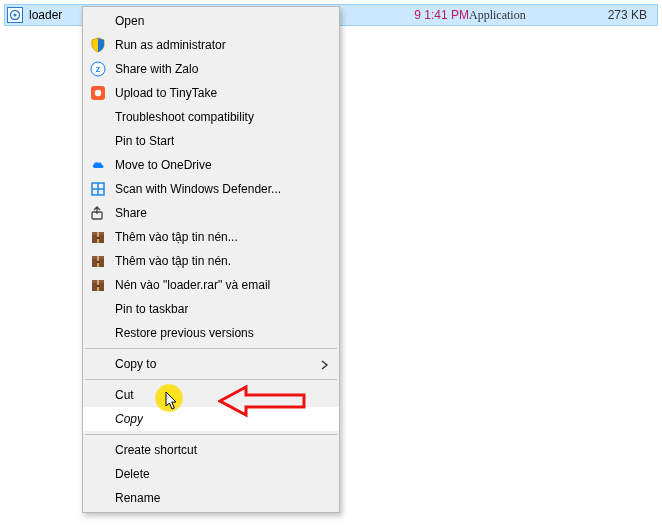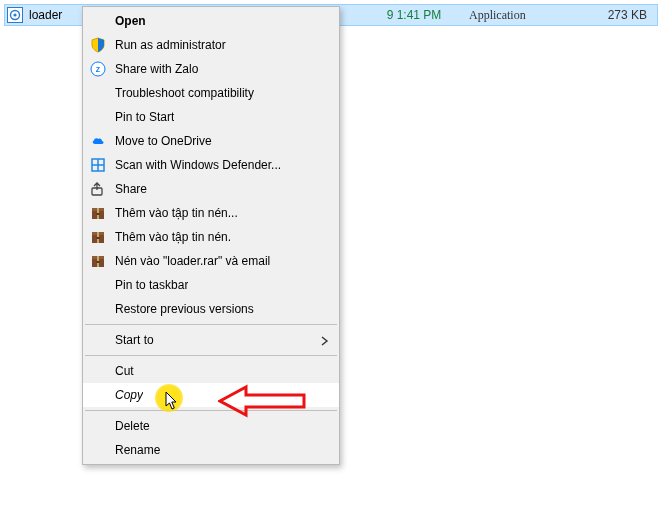--- a/index.html
+++ b/index.html
@@ -22,21 +22,21 @@
     align-items: center;
     color: #000;
   }
   .file-icon {
     width: 16px; height: 16px;
     margin-left: 2px;
     display: flex; align-items: center; justify-content: center;
   }
   .file-icon svg { display:block; }
   .file-name { margin-left: 6px; width: 330px; }
-  .file-date { width: 110px; text-align: center; color:#15803d;}
+  .file-date { width: 110px; text-align: right; color:#be185d;}
   .file-type { width: 130px; text-align: left; color:#333;font-family:Liberation Serif, serif;}
   .file-size { flex: 1; text-align: right; padding-right: 10px; color:#333;}
 
   .context-menu {
     position: absolute;
     top: 6px; left: 82px;
     width: 258px;
     background: #f0f0f0;
     border: 1px solid #b9b9b9;
     box-shadow: 2px 3px 6px rgba(0,0,0,0.25);
@@ -57,21 +57,21 @@
   .menu-item .mi-icon {
     width: 18px; height: 18px;
     display: flex; align-items: center; justify-content: center;
     flex-shrink: 0;
   }
   .menu-item .mi-label {
     margin-left: 8px;
     white-space: nowrap;
     overflow: hidden;
   }
-  .menu-item.bold .mi-label { font-weight: 700; }
+  .menu-item.bold .mi-label { font-weight: 400; }
   .separator {
     height: 1px;
     margin: 3px 2px;
     background: #c0c0c0;
   }
   .submenu-arrow {
     position: absolute;
     right: 10px;
     top: 7px;
   }
@@ -135,20 +135,29 @@
     <div class="menu-item">
       <span class="mi-icon">
         <svg width="16" height="16" viewBox="0 0 16 16">
           <circle cx="8" cy="8" r="7" fill="#ffffff" stroke="#0a7cff"></circle>
           <text x="8" y="11" text-anchor="middle" font-size="7" font-family="Arial" fill="#0a7cff" font-weight="bold">Z</text>
         </svg>
       </span>
       <span class="mi-label">Share with Zalo</span>
     </div>
     <div class="menu-item">
+      <span class="mi-icon">
+        <svg width="16" height="16" viewBox="0 0 16 16">
+          <rect x="1" y="1" width="14" height="14" rx="3" fill="#ff5e2e"></rect>
+          <circle cx="8" cy="8" r="3.2" fill="#fff"></circle>
+        </svg>
+      </span>
+      <span class="mi-label">Upload to TinyTake</span>
+    </div>
+    <div class="menu-item">
       <span class="mi-icon"></span>
       <span class="mi-label">Troubleshoot compatibility</span>
     </div>
     <div class="menu-item">
       <span class="mi-icon"></span>
       <span class="mi-label">Pin to Start</span>
     </div>
     <div class="menu-item">
       <span class="mi-icon">
         <svg width="16" height="16" viewBox="0 0 16 16">
@@ -213,35 +222,39 @@
       <span class="mi-icon"></span>
       <span class="mi-label">Pin to taskbar</span>
     </div>
     <div class="menu-item">
       <span class="mi-icon"></span>
       <span class="mi-label">Restore previous versions</span>
     </div>
     <div class="separator"></div>
     <div class="menu-item">
       <span class="mi-icon"></span>
-      <span class="mi-label">Start to</span>
+      <span class="mi-label">Copy to</span>
       <span class="submenu-arrow"><svg width="8" height="10" viewBox="0 0 8 10">
           <path d="M1 1 L6 5 L1 9" fill="none" stroke="#333" stroke-width="1.4"></path>
         </svg></span>
     </div>
     <div class="separator"></div>
     <div class="menu-item">
       <span class="mi-icon"></span>
       <span class="mi-label">Cut</span>
     </div>
     <div class="menu-item hovered">
       <span class="mi-icon"></span>
       <span class="mi-label">Copy</span>
     </div>
     <div class="separator"></div>
+    <div class="menu-item">
+      <span class="mi-icon"></span>
+      <span class="mi-label">Create shortcut</span>
+    </div>
     <div class="menu-item">
       <span class="mi-icon"></span>
       <span class="mi-label">Delete</span>
     </div>
     <div class="menu-item">
       <span class="mi-icon"></span>
       <span class="mi-label">Rename</span>
     </div>
   </div>
 

